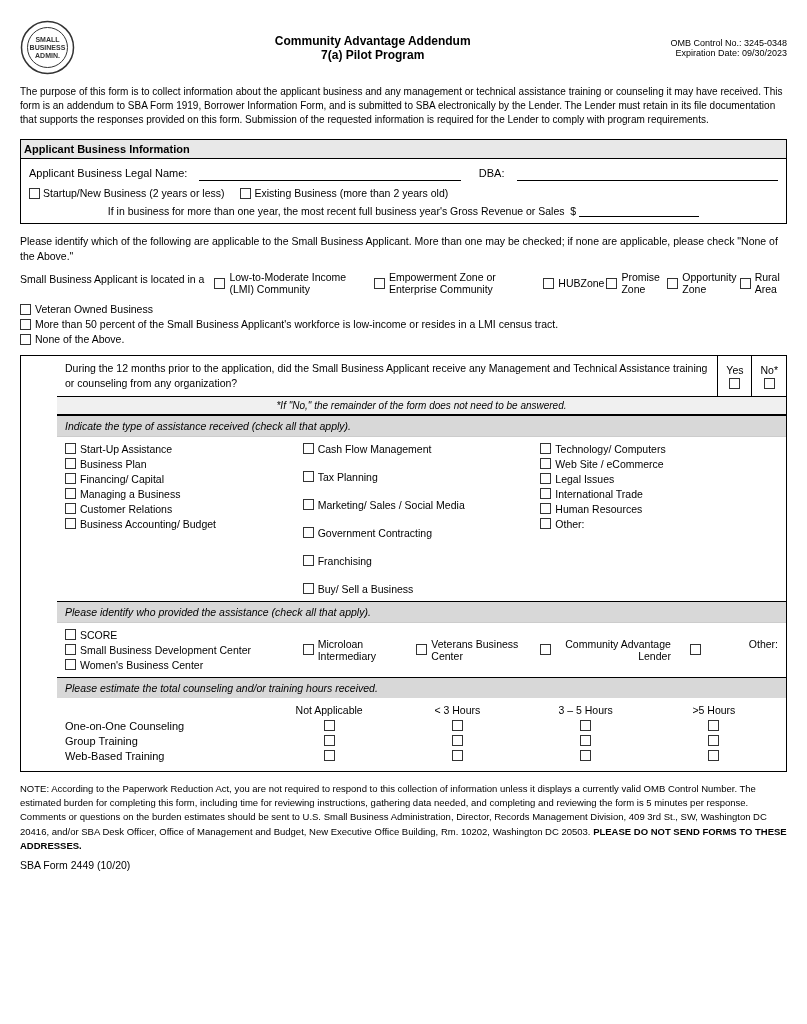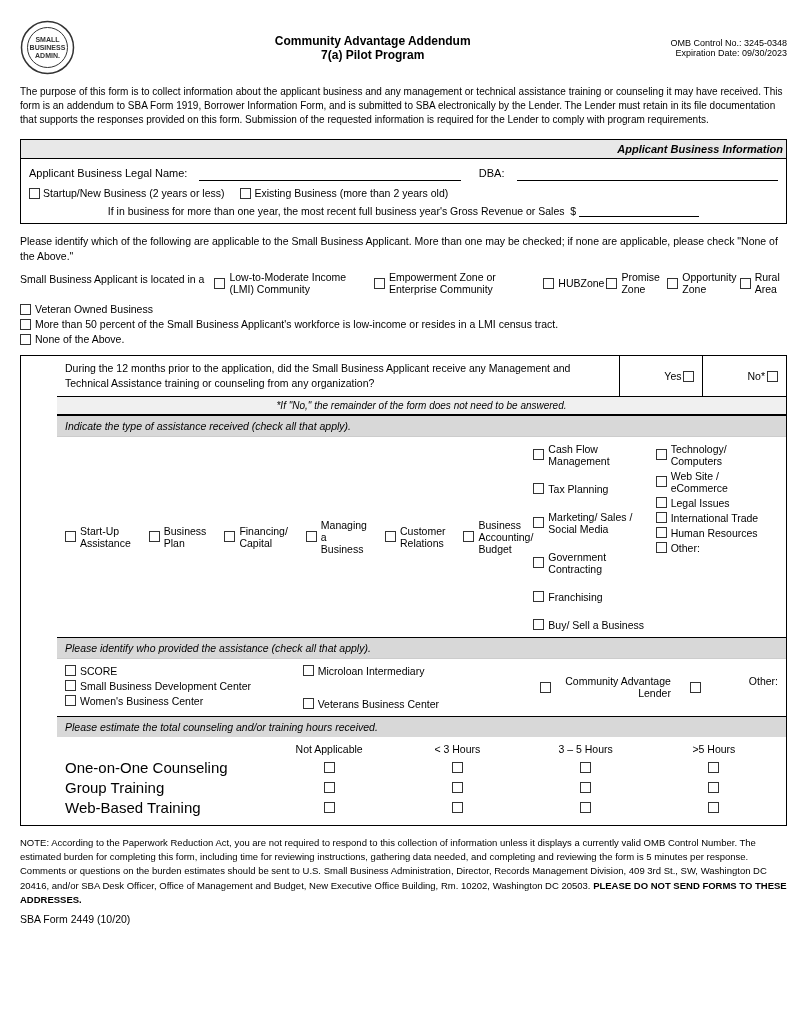--- a/index.html
+++ b/index.html
@@ -38,26 +38,25 @@
       font-size: 10px;
       margin-bottom: 12px;
       line-height: 1.4;
     }
     .section-box {
       border: 1px solid #000;
       margin-bottom: 10px;
     }
     .section-box-header {
       background: #e8e8e8;
-      text-align: right;
+      text-align: left;
       font-weight: bold;
       padding: 3px;
       border-bottom: 1px solid #000;
       font-size: 11px;
-      font-style: italic;
     }
     .section-box-content {
       padding: 6px 8px;
     }
     .form-label {
       font-size: 11px;
       white-space: nowrap;
       margin-right: 4px;
     }
     .form-line {
@@ -135,27 +134,26 @@
       padding: 5px 8px;
       font-size: 10.5px;
       line-height: 1.4;
     }
     .yes-no-area {
       display: flex;
       border-left: 1px solid #000;
     }
     .yes-cell, .no-cell {
       display: flex;
-      flex-direction: row;
+      flex-direction: column;
       align-items: center;
       justify-content: center;
       padding: 4px 8px;
       font-size: 10.5px;
       gap: 2px;
-      margin-left: 36px;
     }
     .yes-cell {
       border-right: 1px solid #000;
     }
     .if-no-row {
       background: #f0f0f0;
       text-align: center;
       font-style: italic;
       font-size: 10px;
       padding: 3px;
@@ -193,21 +191,21 @@
       margin-bottom: 4px;
     }
     .hours-row {
       display: grid;
       grid-template-columns: 200px 1fr 1fr 1fr 1fr;
       margin-bottom: 3px;
       align-items: center;
       font-size: 10.5px;
     }
     .hours-row-label {
-      font-size: 15px;
+      font-size: 11px;
     }
     .hours-cb-cell {
       display: flex;
       justify-content: center;
     }
     .note-text {
       font-size: 9.5px;
       line-height: 1.5;
       margin-top: 10px;
       margin-bottom: 6px;
@@ -344,21 +342,21 @@
     </div>
   </div>
   <div class="if-no-row">
     <span>*If "No," the remainder of the form does not need to be answered.</span>
   </div>
 
   <div style="border-top:1px solid #000;">
     <div class="gray-header-row">Indicate the type of assistance received (check all that apply).</div>
     <div class="three-col-checkboxes">
 
-      <div style="display:flex;gap:18px;">
+      <div style="display:flex;flex-direction:column;gap:3px;">
         <div class="cb-item">
             <span class="cb"></span>
             <span>Start-Up Assistance</span>
           </div>
         <div class="cb-item">
             <span class="cb"></span>
             <span>Business Plan</span>
           </div>
         <div class="cb-item">
             <span class="cb"></span>
@@ -444,21 +442,21 @@
           </div>
         <div class="cb-item">
             <span class="cb"></span>
             <span>Small Business Development Center</span>
           </div>
         <div class="cb-item">
             <span class="cb"></span>
             <span>Women's Business Center</span>
           </div>
       </div>
-      <div style="display:flex;flex-direction:column;gap:21px;">
+      <div style="display:flex;gap:3px;">
         <div class="cb-item">
             <span class="cb"></span>
             <span>Microloan Intermediary</span>
           </div>
         <div class="cb-item">
             <span class="cb"></span>
             <span>Veterans Business Center</span>
           </div>
       </div>
       <div style="display:flex;gap:19px;text-align:right;">

